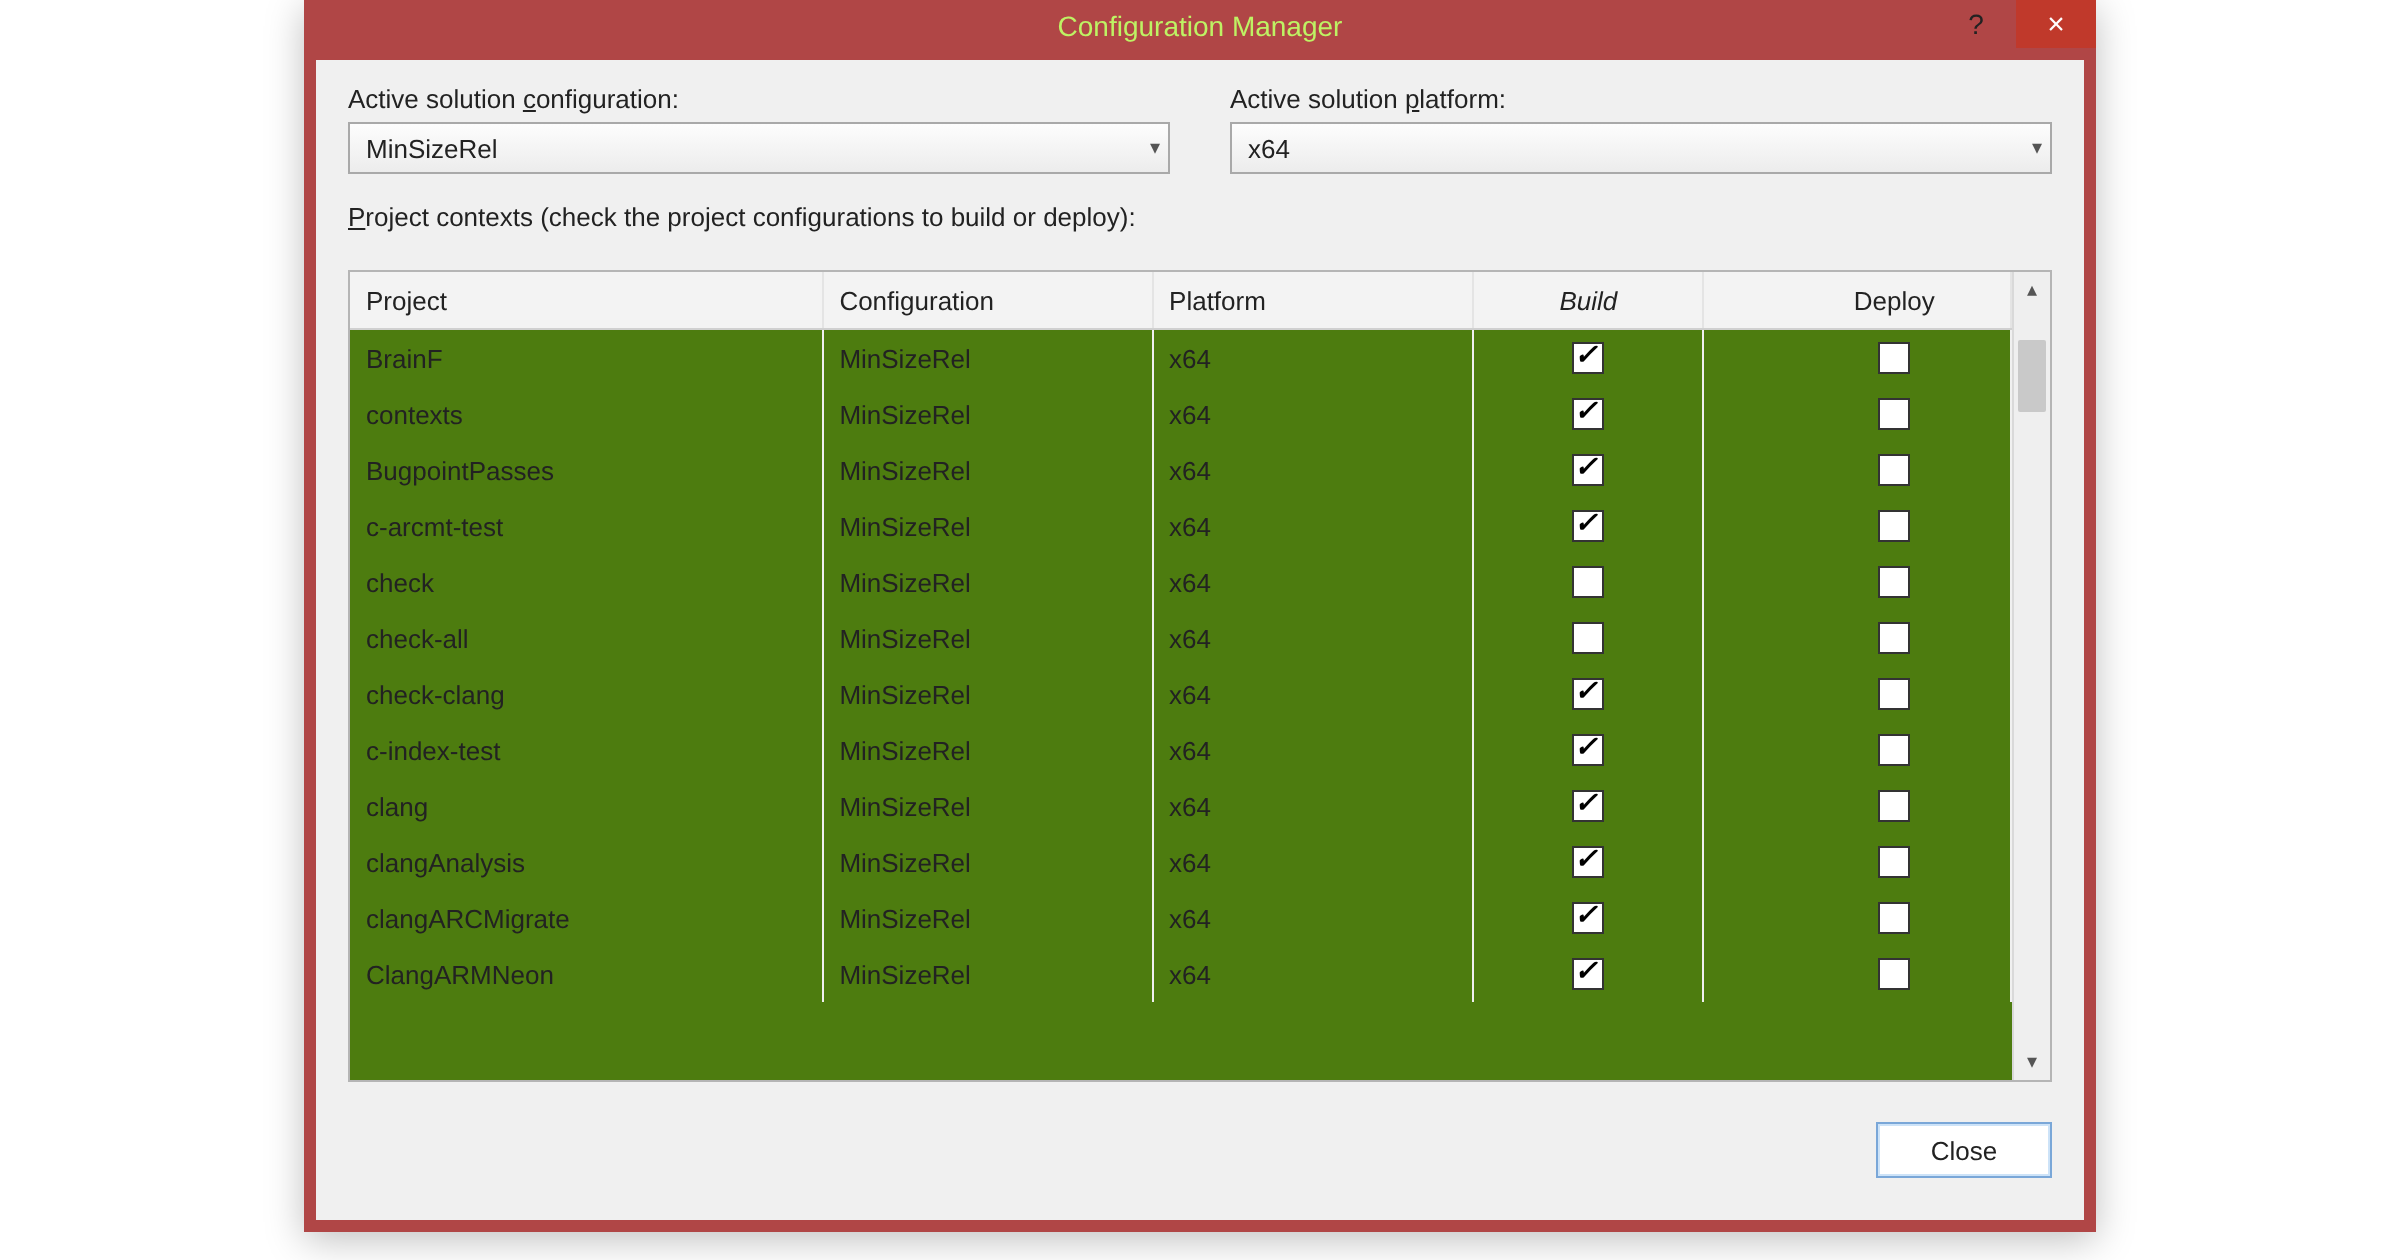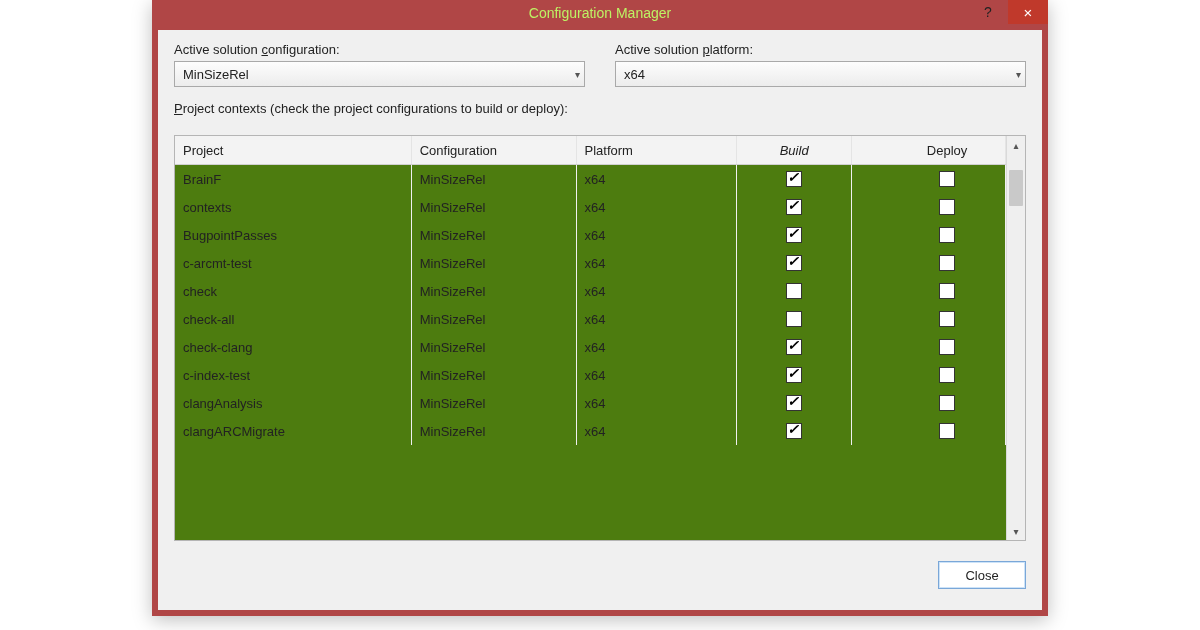--- a/index.html
+++ b/index.html
@@ -309,28 +309,42 @@
                   <td class="col-deploy center"><span class="cb"></span></td>
                 </tr>
                 <tr>
                   <td class="col-project">c-index-test</td>
                   <td class="col-config">MinSizeRel</td>
                   <td class="col-platform">x64</td>
                   <td class="col-build center"><span class="cb checked"></span></td>
                   <td class="col-deploy center"><span class="cb"></span></td>
                 </tr>
                 <tr>
+                  <td class="col-project">clang</td>
+                  <td class="col-config">MinSizeRel</td>
+                  <td class="col-platform">x64</td>
+                  <td class="col-build center"><span class="cb checked"></span></td>
+                  <td class="col-deploy center"><span class="cb"></span></td>
+                </tr>
+                <tr>
                   <td class="col-project">clangAnalysis</td>
                   <td class="col-config">MinSizeRel</td>
                   <td class="col-platform">x64</td>
                   <td class="col-build center"><span class="cb checked"></span></td>
                   <td class="col-deploy center"><span class="cb"></span></td>
                 </tr>
                 <tr>
                   <td class="col-project">clangARCMigrate</td>
+                  <td class="col-config">MinSizeRel</td>
+                  <td class="col-platform">x64</td>
+                  <td class="col-build center"><span class="cb checked"></span></td>
+                  <td class="col-deploy center"><span class="cb"></span></td>
+                </tr>
+                <tr>
+                  <td class="col-project">ClangARMNeon</td>
                   <td class="col-config">MinSizeRel</td>
                   <td class="col-platform">x64</td>
                   <td class="col-build center"><span class="cb checked"></span></td>
                   <td class="col-deploy center"><span class="cb"></span></td>
                 </tr>
               </tbody>
           </table>
         </div>
         <div class="scrollbar">
           <div class="sb-arrow up">▴</div>

